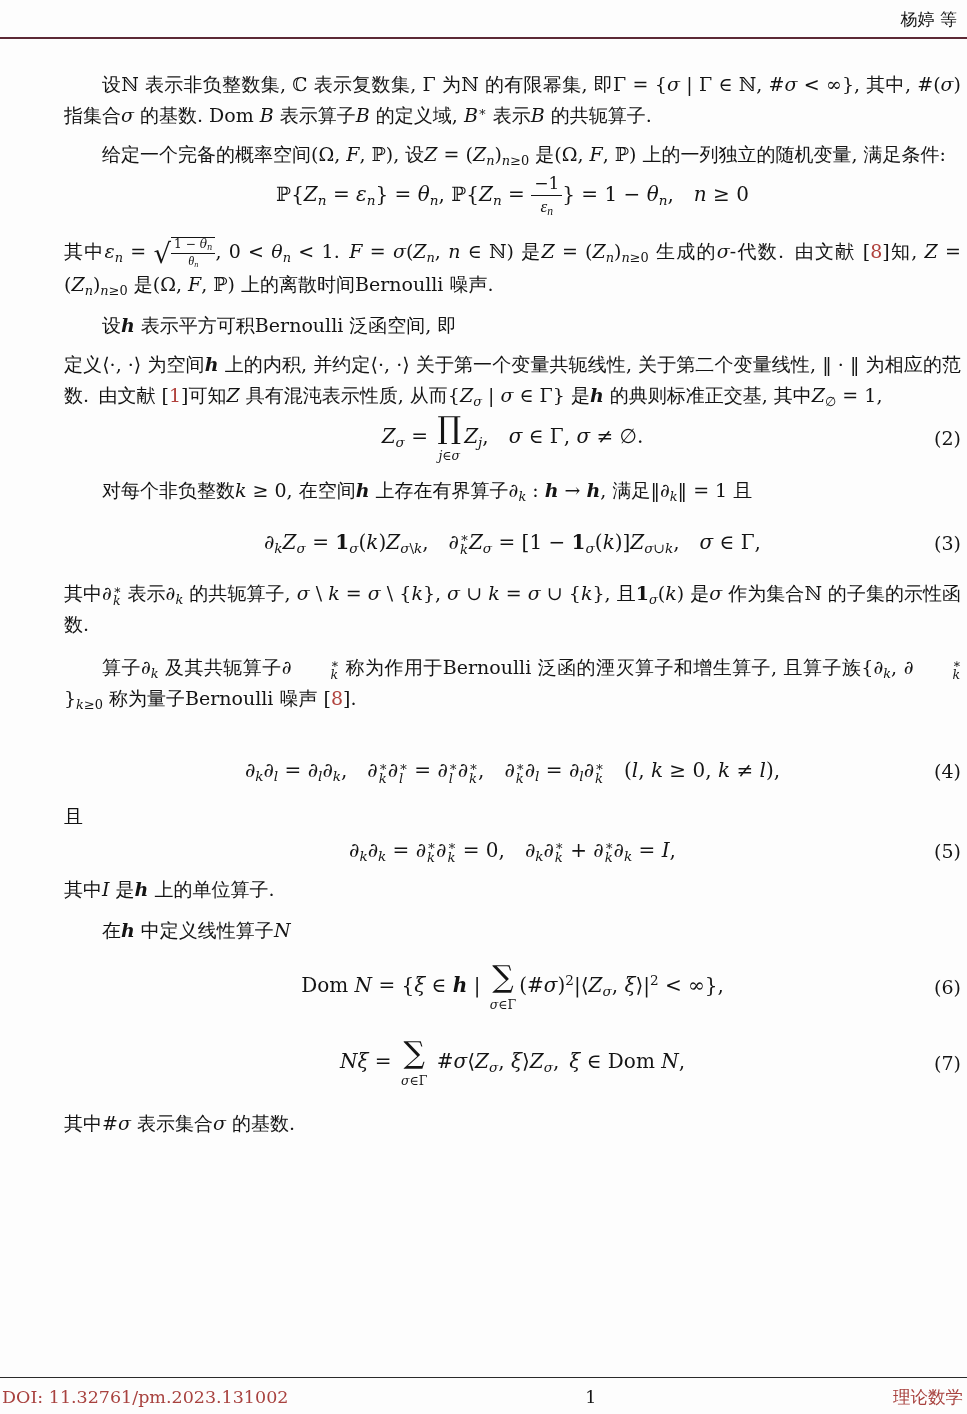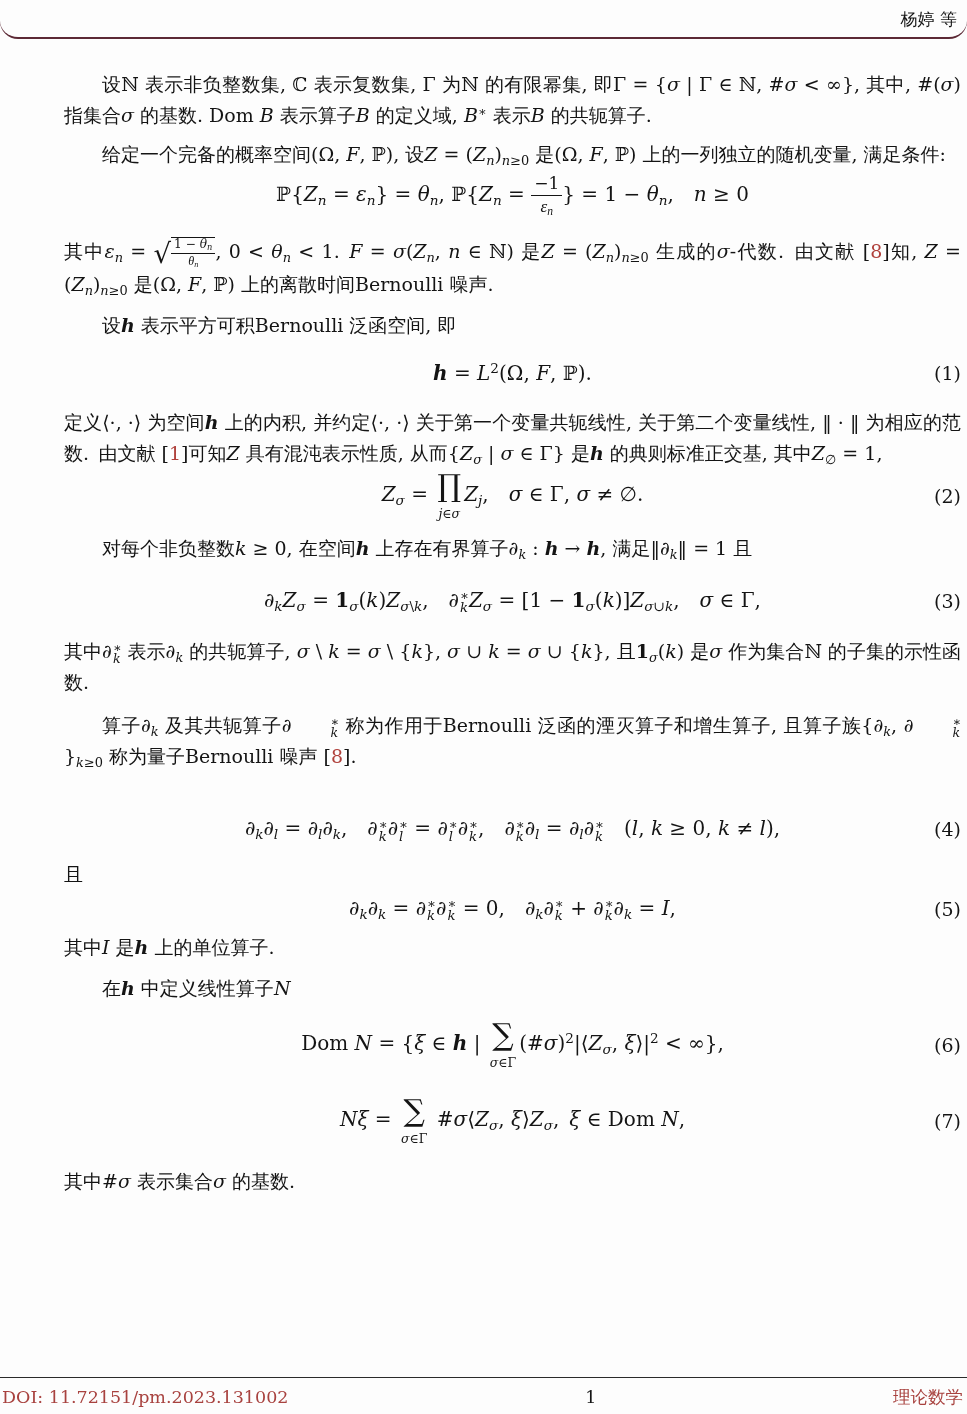--- a/index.html
+++ b/index.html
@@ -18,21 +18,20 @@
   }
   
   .hdr {
     height: 39px;
     padding: 8px 10px 0 0;
     display: flex;
     justify-content: flex-end;
     align-items: flex-start;
     font-size: 17px;
     border-bottom: 2px solid #5c2935;
-    border-radius: 18px;
   }
   
   .main {
     flex: 1;
     padding: 26px 6px 0 64px;
     font-size: 19px;
     line-height: 31px;
     text-align: justify;
     overflow: hidden;
   }
@@ -120,24 +119,20 @@
     <p class="para indent">给定一个完备的概率空间(Ω, <i>F</i>, ℙ), 设<i>Z</i> = (<i>Z<sub>n</sub></i>)<sub><i>n</i>≥0</sub> 是(Ω, <i>F</i>, ℙ) 上的一列独立的随机变量, 满足条件:</p>
 
     <div class="eq" style="margin:4px 0 20px">
       <span>ℙ{<i>Z<sub>n</sub></i> = <i>ε<sub>n</sub></i>} = <i>θ<sub>n</sub></i>, ℙ{<i>Z<sub>n</sub></i> = <span class="frac"><span class="num">−1</span><span class="den"><i>ε<sub>n</sub></i></span></span>} = 1 − <i>θ<sub>n</sub></i>, <i>n</i> ≥ 0</span>
     </div>
 
     <p class="para" style="margin-top:14px">其中<i>ε<sub>n</sub></i> = <span class="rt">√</span><span class="frac sfrac rad"><span class="num">1 − <i>θ<sub>n</sub></i></span><span class="den"><i>θ<sub>n</sub></i></span></span>, 0 &lt; <i>θ<sub>n</sub></i> &lt; 1. <i>F</i> = <i>σ</i>(<i>Z<sub>n</sub></i>, <i>n</i> ∈ ℕ) 是<i>Z</i> = (<i>Z<sub>n</sub></i>)<sub><i>n</i>≥0</sub> 生成的<i>σ</i>-代数. 由文献 [<span class="cite">8</span>]知, <i>Z</i> = (<i>Z<sub>n</sub></i>)<sub><i>n</i>≥0</sub> 是(Ω, <i>F</i>, ℙ) 上的离散时间Bernoulli 噪声.</p>
 
     <p class="para indent" style="margin-top:10px">设<span class="frak">h</span> 表示平方可积Bernoulli 泛函空间, 即</p>
 
-    <div class="eq" style="margin:20px 0 22px">
-      <span><span class="frak">h</span> = <i>L</i><sup>2</sup>(Ω, <i>F</i>, ℙ).</span>
-      <span class="eqnum">(1)</span>
-    </div>
 
     <p class="para" style="">定义⟨·, ·⟩ 为空间<span class="frak">h</span> 上的内积, 并约定⟨·, ·⟩ 关于第一个变量共轭线性, 关于第二个变量线性, ‖ · ‖ 为相应的范数. 由文献 [<span class="cite">1</span>]可知<i>Z</i> 具有混沌表示性质, 从而{<i>Z<sub>σ</sub></i> | <i>σ</i> ∈ Γ} 是<span class="frak">h</span> 的典则标准正交基, 其中<i>Z</i><sub>∅</sub> = 1,</p>
 
     <div class="eq" style="margin:2px 0 10px">
       <span><i>Z<sub>σ</sub></i> = <span class="bigop">
             <span class="op">∏</span>
             <span class="lim"><i>j</i>∈<i>σ</i></span>
           </span><i>Z<sub>j</sub></i>, <i>σ</i> ∈ Γ, <i>σ</i> ≠ ∅.</span>
       <span class="eqnum">(2)</span>
     </div>
@@ -185,18 +180,18 @@
             <span class="lim"><i>σ</i>∈Γ</span>
           </span> #<i>σ</i>⟨<i>Z<sub>σ</sub></i>, <i>ξ</i>⟩<i>Z<sub>σ</sub></i>, <i>ξ</i> ∈ Dom <i>N</i>,</span>
       <span class="eqnum">(7)</span>
     </div>
 
     <p class="para" style="margin-top:20px">其中#<i>σ</i> 表示集合<i>σ</i> 的基数.</p>
 
   </div>
 
   <div class="ftr">
-    <span class="red">DOI: 11.72151/pm.2023.131002</span>
+    <span class="red">DOI: 11.32761/pm.2023.131002</span>
     <span>1</span>
     <span class="red">理论数学</span>
   </div>
 
 </div>
 
 </body></html>

